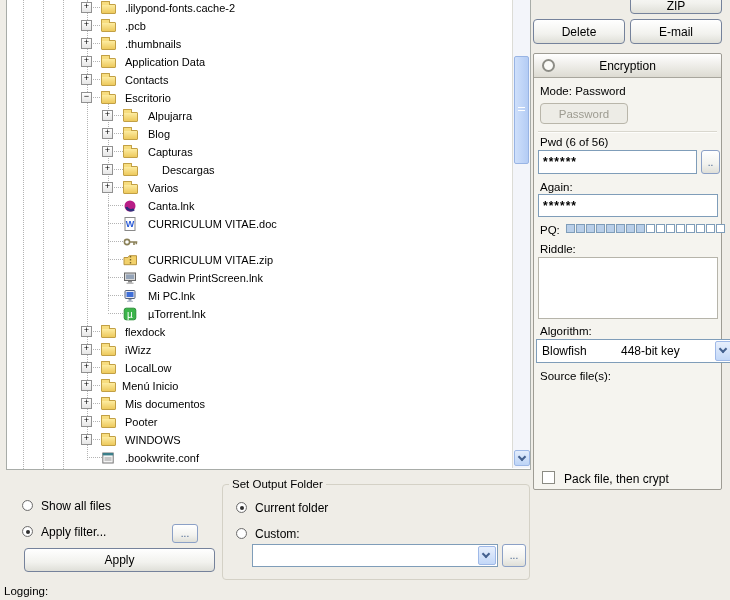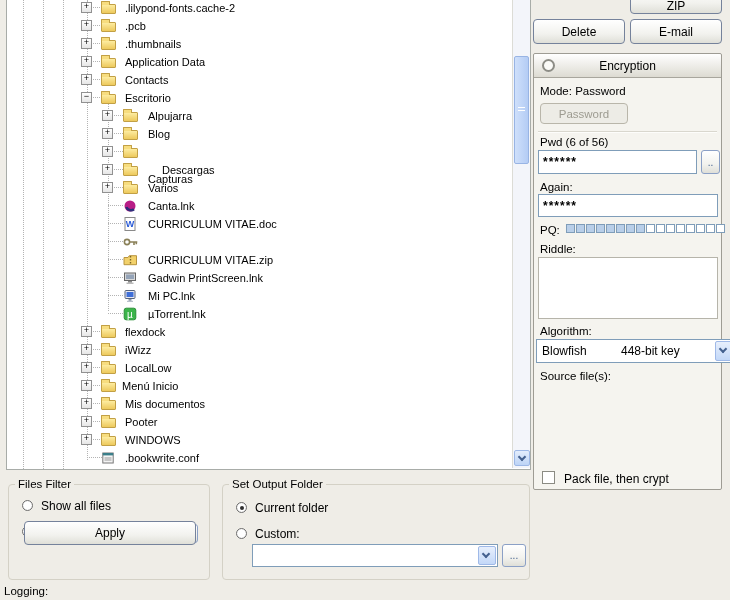--- a/index.html
+++ b/index.html
@@ -168,21 +168,21 @@
               <span class="folder-gfx"></span>
             </span>
     <span class="tree-label" style="left: 141px;">Blog</span>
   </div>
           <div class="tree-row" style="top: 143px;">
     <span class="stub" style="left: 101px; width: 15px;"></span>
     <span class="expand-box" style="left: 95px;">+</span>
     <span class="tree-icon" style="left: 116px;">
               <span class="folder-gfx"></span>
             </span>
-    <span class="tree-label" style="left: 141px; margin-top: 27px;">Capturas</span>
+    <span class="tree-label" style="left: 141px;">Capturas</span>
   </div>
           <div class="tree-row" style="top: 161px;">
     <span class="stub" style="left: 101px; width: 15px;"></span>
     <span class="expand-box" style="left: 95px;">+</span>
     <span class="tree-icon" style="left: 116px;">
               <span class="folder-gfx"></span>
             </span>
     <span class="tree-label" style="left: 155px;">Descargas</span>
   </div>
           <div class="tree-row" style="top: 179px;">
@@ -392,35 +392,32 @@
     <div id="source-radios">
         <div class="radio-row" style="left: 563px; top: 391px; position: absolute;"></div>
         <div class="radio-row" style="left: 563px; top: 417px; position: absolute;"></div>
         <div class="radio-row" style="left: 563px; top: 443px; position: absolute;"></div>
       </div>
 
     <span class="checkbox" id="pack-checkbox" style="left:8px; top:417px;"></span>
     <span class="enc-label" style="left:30px; top:418px; font-size:12px;">Pack file, then crypt</span>
   </div>
 
-  <fieldset class="group" style="left:8px; top:478px; width:202px; height:102px;">
-    <legend>Files Filter</legend>
-  </fieldset>
   <div id="filter-radios">
       <div class="radio-row" style="left: 22px; top: 499px; position: absolute;">
         <span class="radio"></span>
         <span class="radio-label" style="font-size: 12px;">Show all files</span>
       </div>
       <div class="radio-row" style="left: 22px; top: 525px; position: absolute;">
         <span class="radio checked"></span>
         <span class="radio-label" style="font-size: 12px;">Apply filter...</span>
       </div>
     </div>
   <button class="xp-btn small" style="left:172px; top:524px; width:26px; height:19px; color:#44618f;">...</button>
-  <button class="xp-btn" style="left:24px; top:521px; width:172px; height:24px;">Apply</button>
+  <button class="xp-btn" style="left:24px; top:548px; width:191px; height:24px;">Apply</button>
 
   <fieldset class="group" style="left:222px; top:478px; width:308px; height:102px;">
     <legend>Set Output Folder</legend>
   </fieldset>
   <div id="output-radios">
       <div class="radio-row" style="left: 236px; top: 501px; position: absolute;">
         <span class="radio checked"></span>
         <span class="radio-label" style="font-size: 12px;">Current folder</span>
       </div>
       <div class="radio-row" style="left: 236px; top: 527px; position: absolute;">

